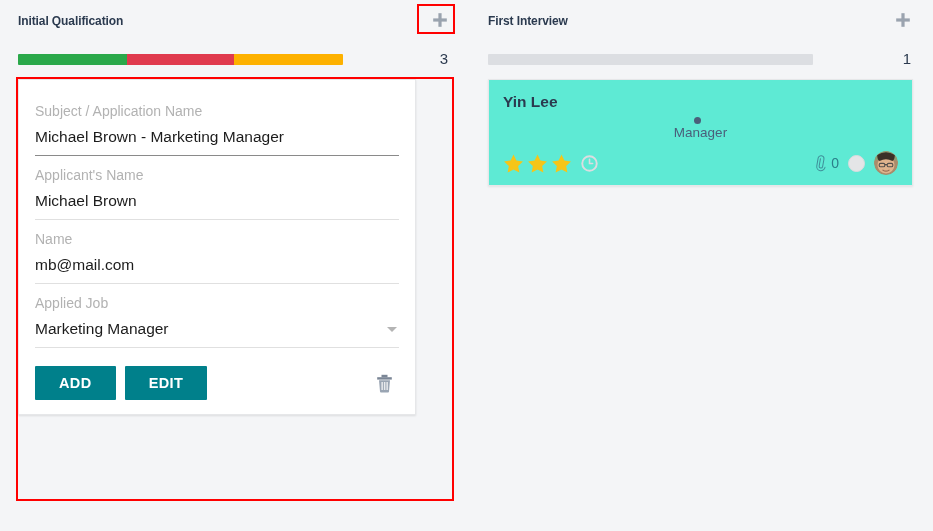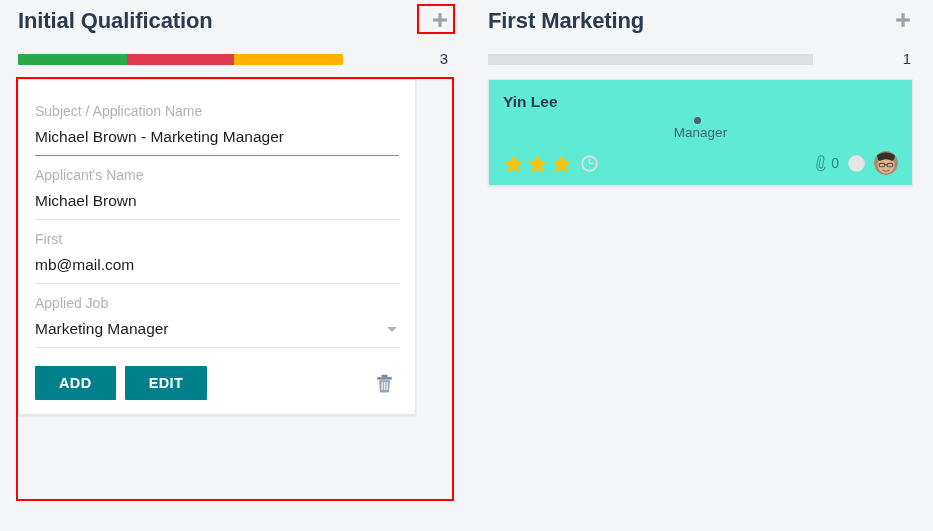--- a/index.html
+++ b/index.html
@@ -30,21 +30,21 @@
 
   .col-header {
     display: flex;
     align-items: flex-start;
     justify-content: space-between;
     padding: 8px 18px 0 18px;
     height: 40px;
   }
 
   .col-title {
-    font-size: 22px;
+    font-size: 12px;
     font-weight: bold;
     color: #2b3a4f;
     letter-spacing: -0.1px;
     line-height: 26px;
     text-align: center;
   }
 
   
   .plus-btn {
     width: 24px;
@@ -312,21 +312,21 @@
         </div>
 
         <div class="field">
           <span class="field-label">Applicant's Name</span>
           <div class="field-value-row">
             <input class="field-value" readonly="" value="Michael Brown" style="">
           </div>
         </div>
 
         <div class="field">
-          <span class="field-label">First</span>
+          <span class="field-label">Name</span>
           <div class="field-value-row">
             <input class="field-value" readonly="" value="mb@mail.com" style="">
           </div>
         </div>
 
         <div class="field">
           <span class="field-label">Applied Job</span>
           <div class="field-value-row">
             <input class="field-value" readonly="" value="Marketing Manager" style="">
             <span class="caret-down"></span>
@@ -350,21 +350,21 @@
 
       </div>
     </div>
 
     <div class="plus-highlight"></div>
   </div>
 
   <div class="column column-right">
 
     <div class="col-header">
-      <div class="col-title">First Marketing</div>
+      <div class="col-title">First Interview</div>
       <button class="plus-btn" aria-label="add">
         <svg width="18" height="18" viewBox="0 0 18 18">
           <rect x="7.4" y="2.2" width="3.2" height="13.6" fill="#9aa3af"></rect>
           <rect x="2.2" y="7.4" width="13.6" height="3.2" fill="#9aa3af"></rect>
         </svg>
       </button>
     </div>
 
     <div class="progress-row">
       <div class="bar bar-right"></div>

